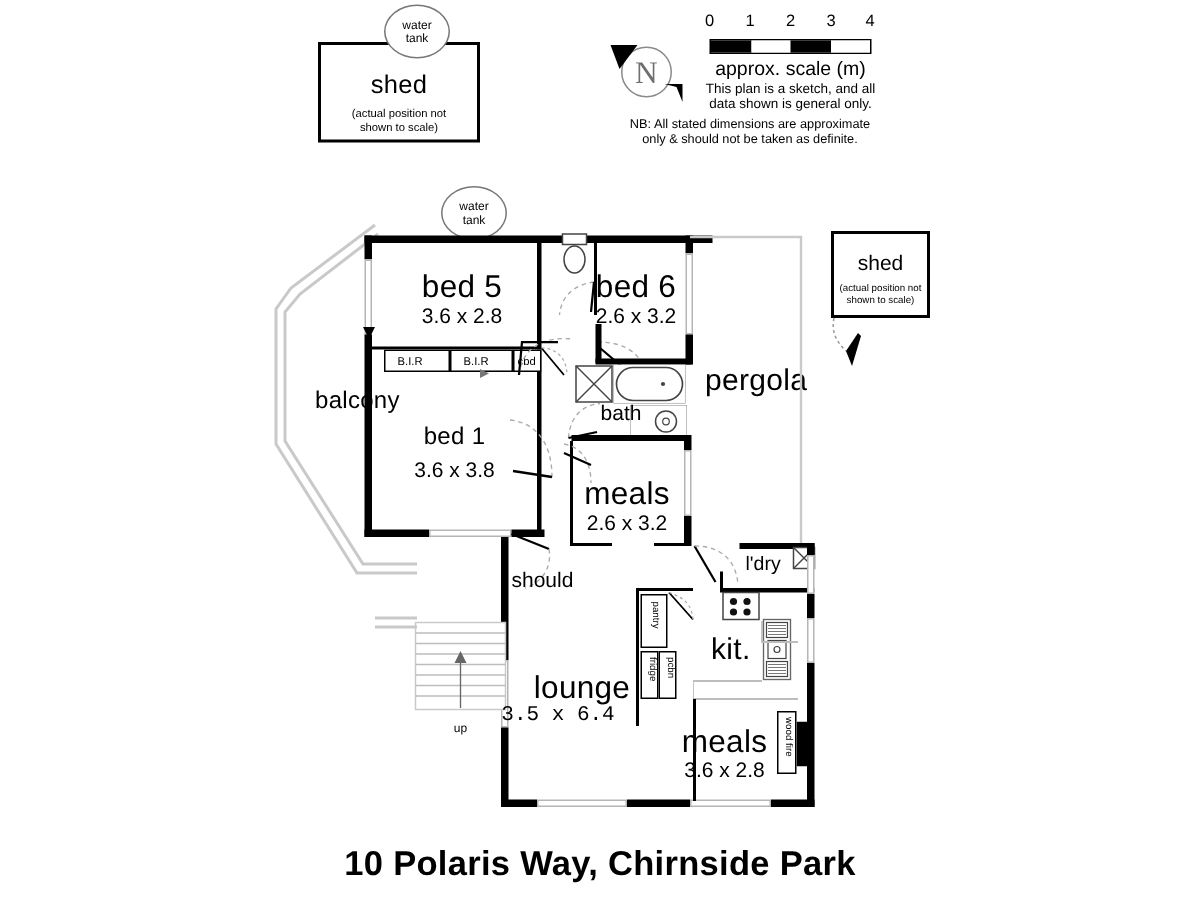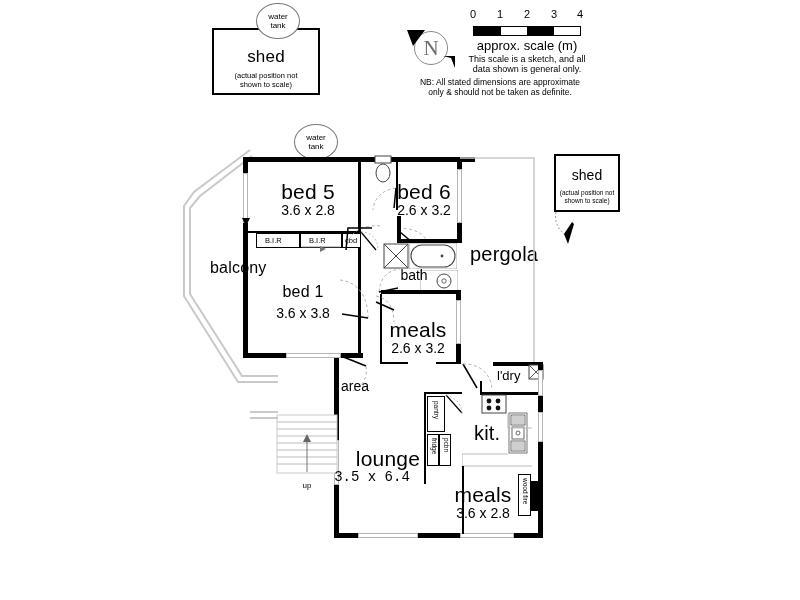--- a/index.html
+++ b/index.html
@@ -94,21 +94,21 @@
     <div style="flex:1;background:#000;"></div>
     <div style="flex:1;background:#fff;"></div>
   </div>
   <div class="lbl small" style="left:470px;top:8px;">0</div>
   <div class="lbl small" style="left:497px;top:8px;">1</div>
   <div class="lbl small" style="left:524px;top:8px;">2</div>
   <div class="lbl small" style="left:551px;top:8px;">3</div>
   <div class="lbl small" style="left:577px;top:8px;">4</div>
   <div class="lbl ctr med" style="left:527px;top:39px;">approx. scale (m)</div>
 
-  <div class="note tiny" style="left:527px;top:54px;font-size:9px;">This scale is a sketch, and all</div>
+  <div class="note tiny" style="left:527px;top:54px;font-size:9px;">This plan is a sketch, and all</div>
   <div class="note tiny" style="left:527px;top:64px;font-size:9px;">data shown is general only.</div>
   <div class="note tiny" style="left:500px;top:77px;font-size:8.5px;">NB: All stated dimensions are approximate</div>
   <div class="note tiny" style="left:500px;top:87px;font-size:8.5px;">only &amp; should not be taken as definite.</div>
 
   <div class="box" style="left:554px;top:154px;width:66px;height:58px;"></div>
   <div class="lbl ctr" style="left:587px;top:168px;font-size:14px;">shed</div>
   <div class="lbl ctr tiny2" style="left:587px;top:189px;">(actual position not</div>
   <div class="lbl ctr tiny2" style="left:587px;top:197px;">shown to scale)</div>
 
   <svg class="abs" style="left:548px;top:210px;width:48px;height:36px;" viewBox="0 0 48 36">
@@ -246,21 +246,21 @@
   <div class="lbl room-name" style="left:470px;top:243px;font-size:20px;">pergola</div>
 
   <svg class="abs" style="left:458px;top:156px;width:80px;height:220px;" viewBox="0 0 80 220">
     <polyline points="2,2 76,2 76,212" fill="none" stroke="#c9c9c9" stroke-width="1.6"></polyline>
   </svg>
 
   <svg class="abs" style="left:336px;top:352px;width:40px;height:42px;" viewBox="0 0 40 42">
     <path d="M5,4 L30,14" stroke="#000" stroke-width="1.6" fill="none"></path>
     <path d="M30,14 C32,26 26,36 14,40" stroke="#aaa" stroke-width=".9" fill="none" stroke-dasharray="3,2.5"></path>
   </svg>
-  <div class="lbl" style="left:341px;top:379px;font-size:14px;">area</div>
+  <div class="lbl" style="left:341px;top:379px;font-size:14px;">should</div>
 
   <div class="w" style="left:334px;top:358px;width:5px;height:82px;"></div>
   <div class="win" style="left:334px;top:440px;width:5px;height:45px;"></div>
   <div class="w" style="left:334px;top:485px;width:5px;height:50px;"></div>
 
   <svg class="abs" style="left:276px;top:414px;width:62px;height:66px;" viewBox="0 0 62 66">
     <rect x="1" y="1" width="60" height="58" fill="#fff" stroke="#c9c9c9" stroke-width="1"></rect>
     <g stroke="#bdbdbd" stroke-width="1">
       <line x1="1" y1="8" x2="61" y2="8"></line>
       <line x1="1" y1="15" x2="61" y2="15"></line>
@@ -362,14 +362,15 @@
   <div class="w" style="left:538px;top:442px;width:5px;height:96px;"></div>
 
   <div class="w" style="left:334px;top:533px;width:24px;height:5px;"></div>
   <div class="win" style="left:358px;top:533px;width:60px;height:5px;"></div>
   <div class="w" style="left:418px;top:533px;width:42px;height:5px;"></div>
   <div class="win" style="left:460px;top:533px;width:54px;height:5px;"></div>
   <div class="w" style="left:514px;top:533px;width:29px;height:5px;"></div>
 
   <div class="wl" style="left:462px;top:466px;width:2px;height:68px;"></div>
 
+  <div id="title">10 Polaris Way, Chirnside Park</div>
 
 </div>
 
 </body></html>

